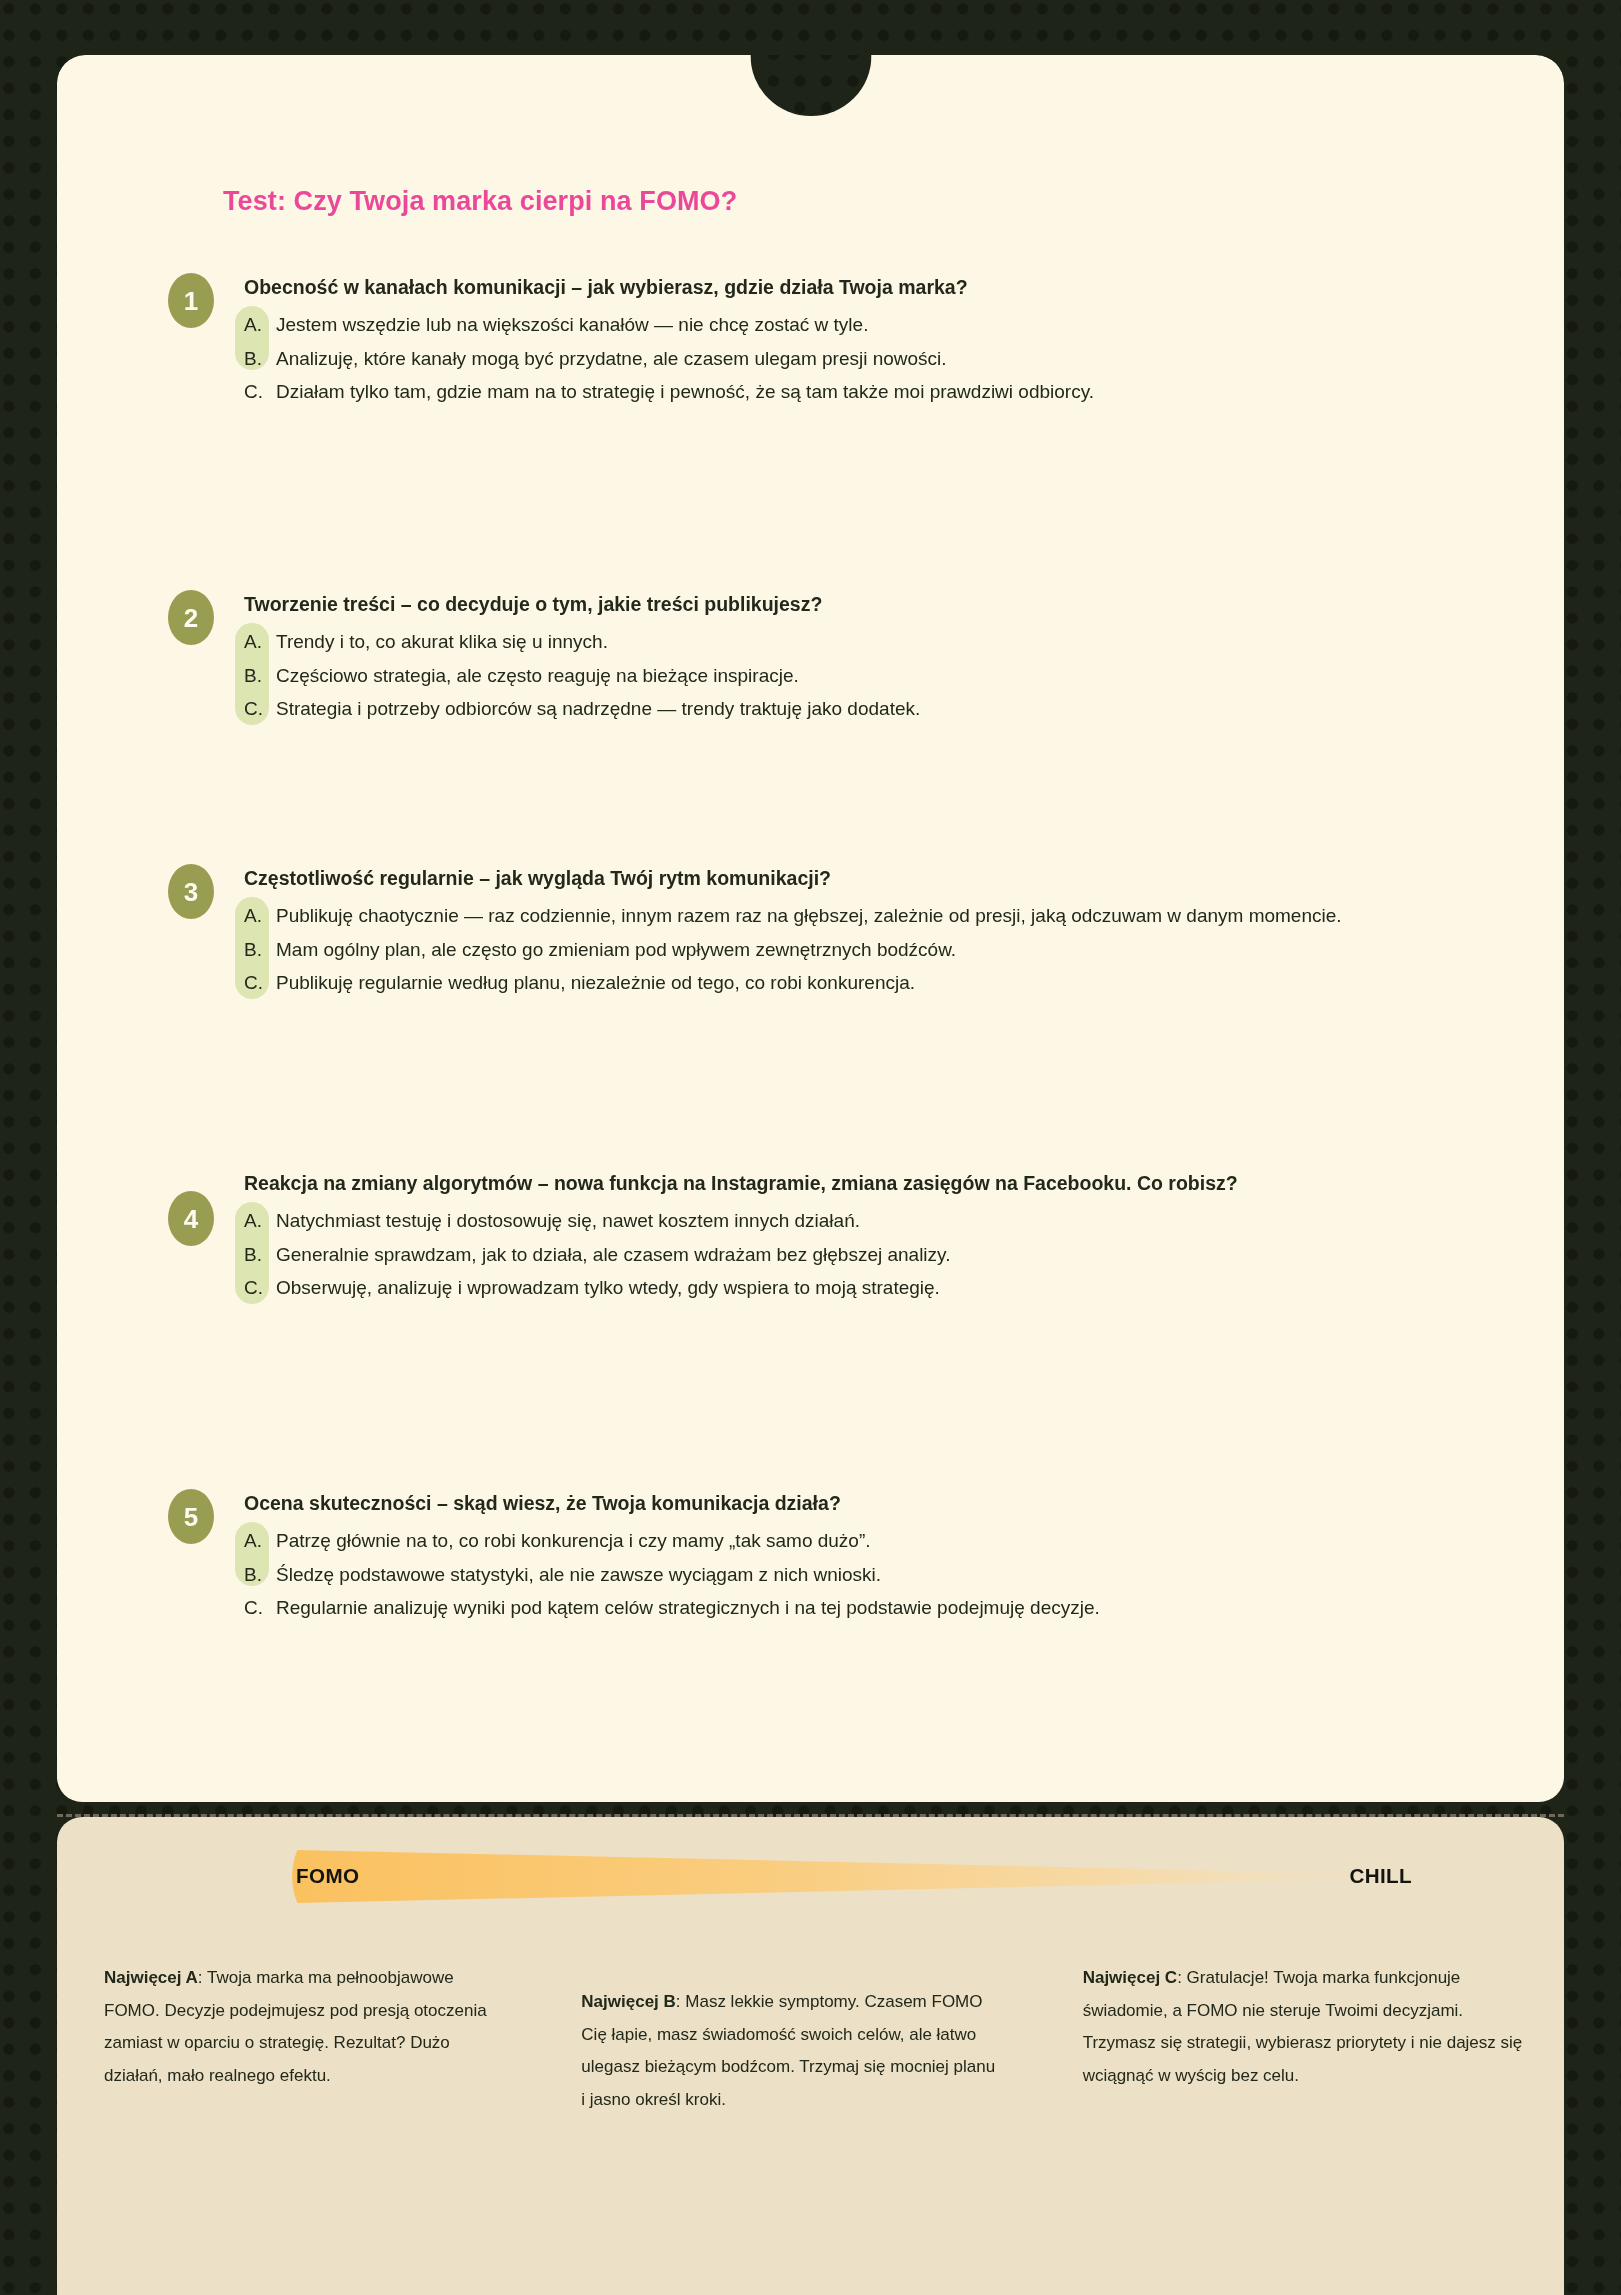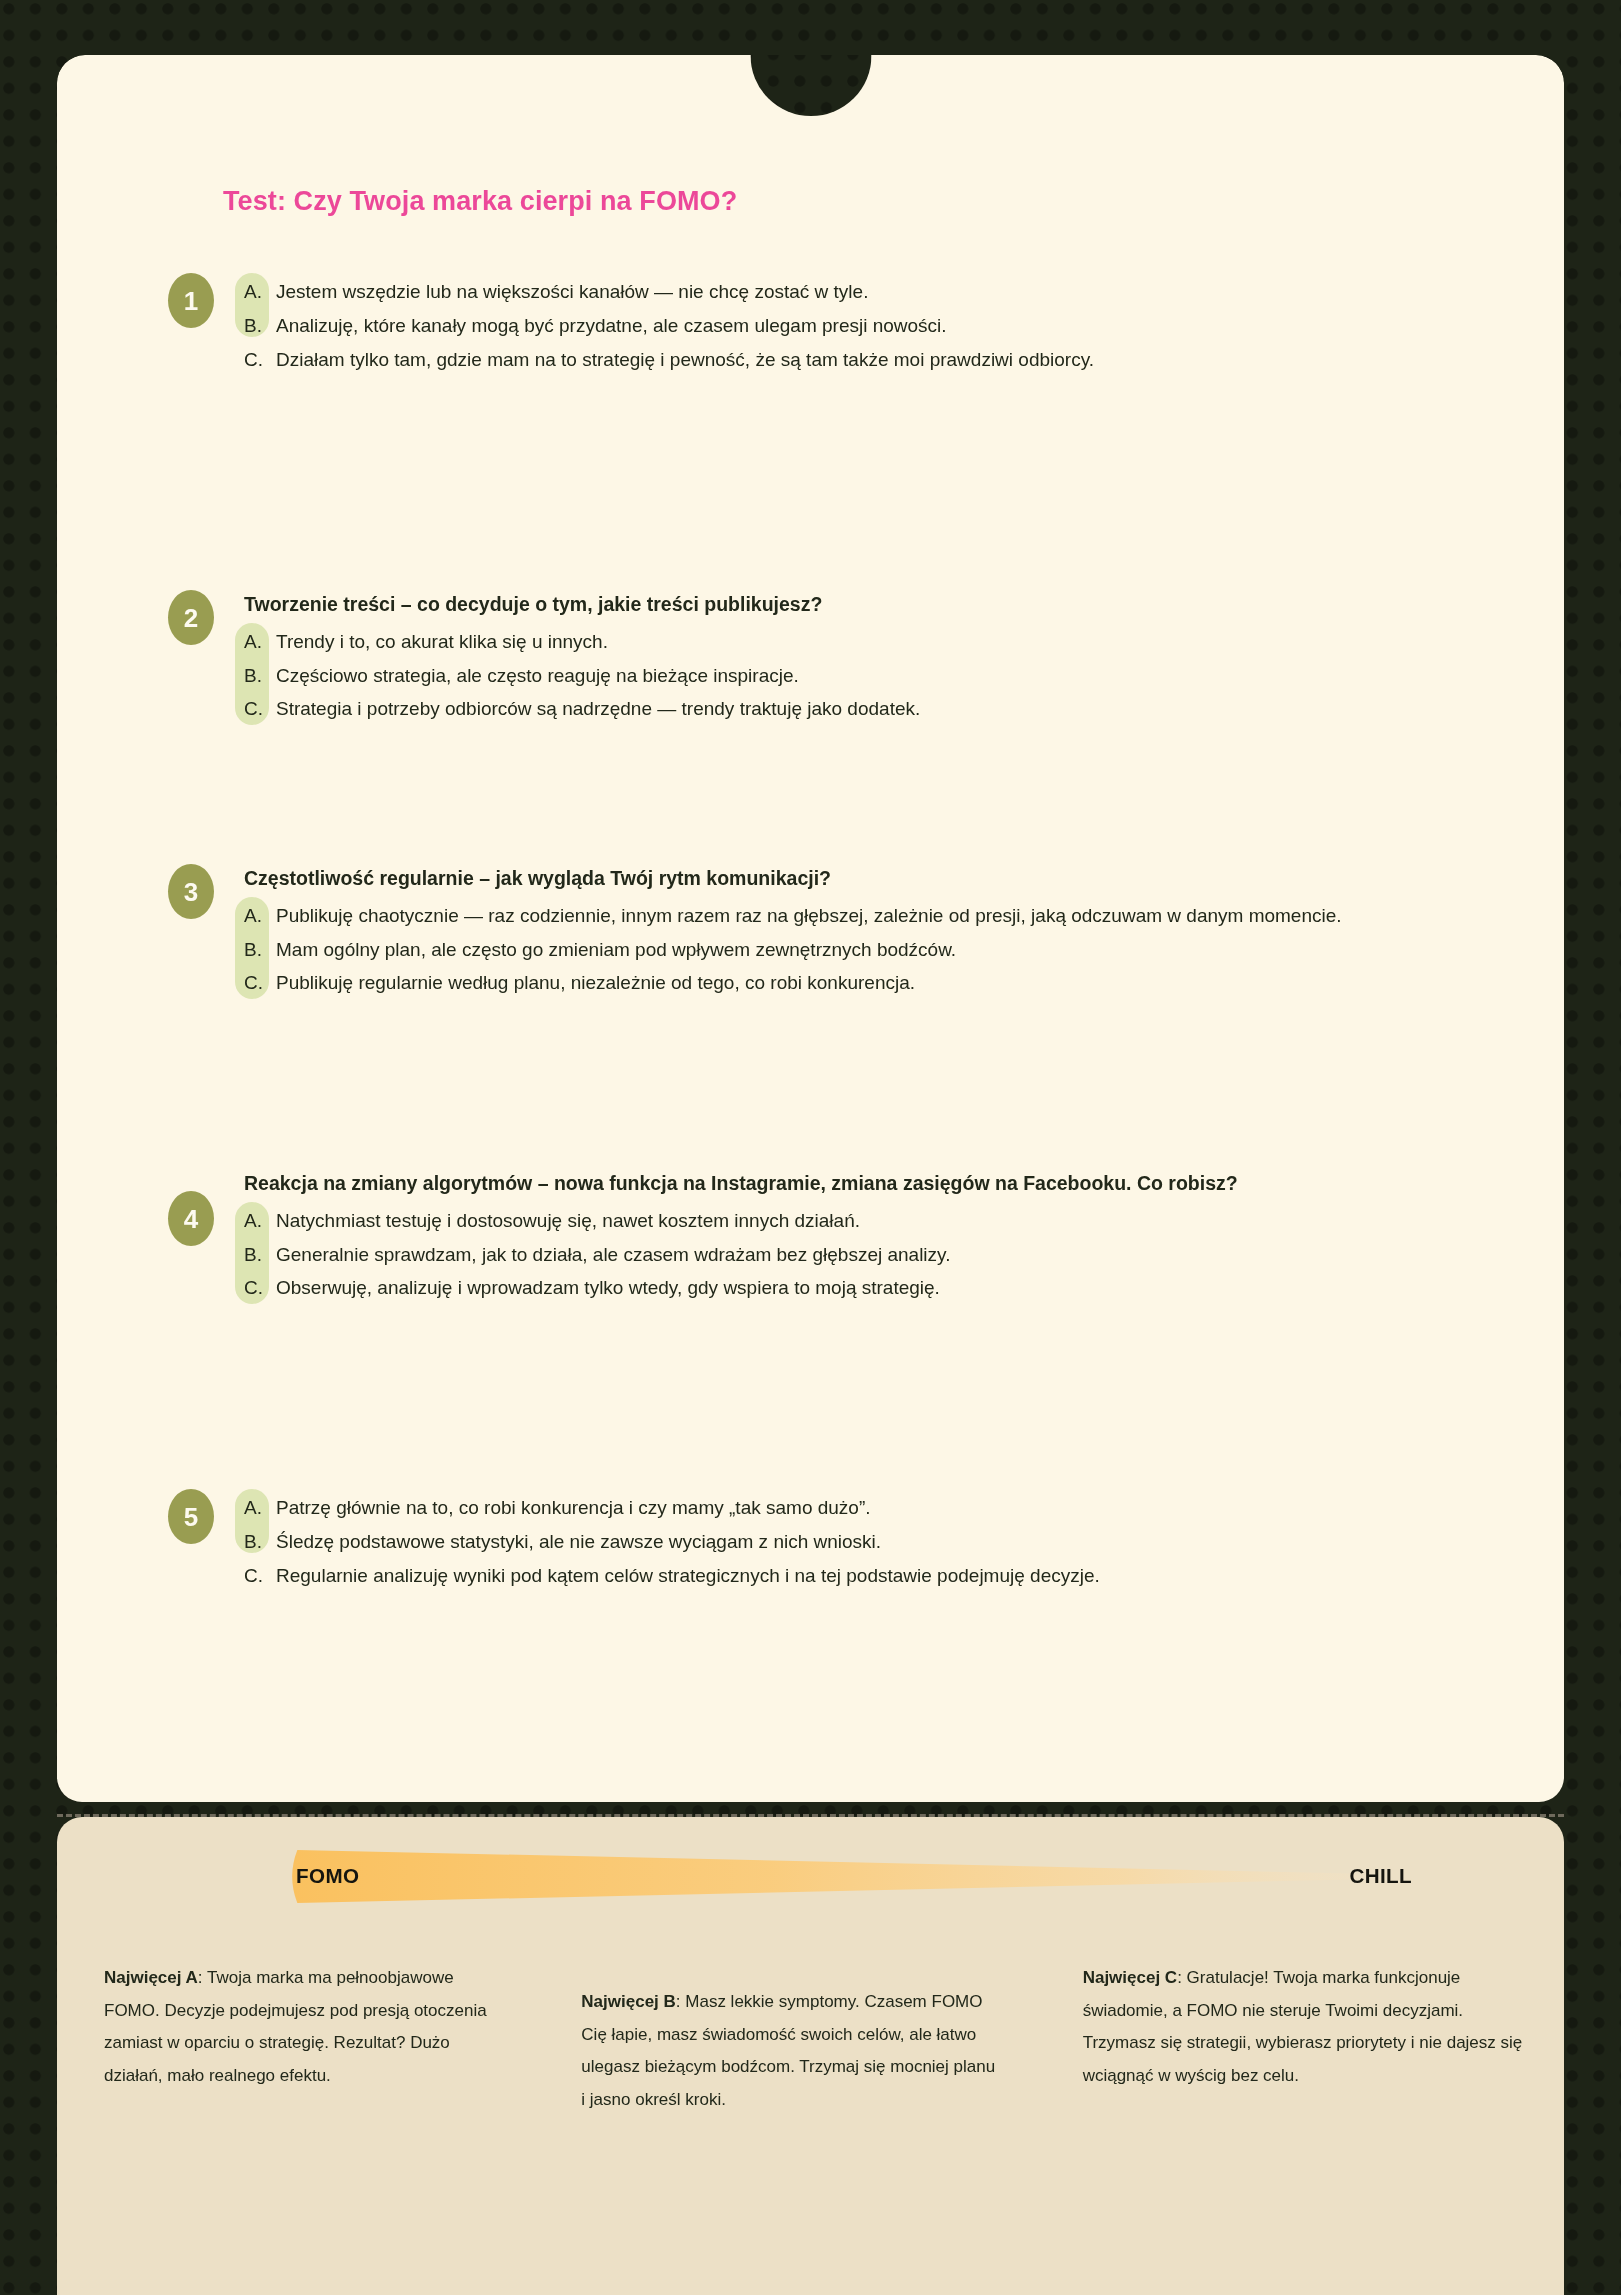--- a/index.html
+++ b/index.html
@@ -234,20 +234,21 @@
   <div class="dashed-sep"></div>
   <div class="card-bottom"></div>
 
 </div>
 
 <div class="page-title">Test: Czy Twoja marka cierpi na FOMO?</div>
 
 <div class="question q1">
   <div class="q-badge">1</div>
   <div class="q-body">
+    <div class="q-title">Obecność w kanałach komunikacji – jak wybierasz, gdzie działa Twoja marka?</div>
     <div class="answers">
       <div class="ans">
         <span class="ans-letter">A.</span>
         <span class="ans-text">Jestem wszędzie lub na większości kanałów — nie chcę zostać w tyle.</span>
       </div>
       <div class="ans">
         <span class="ans-letter">B.</span>
         <span class="ans-text">Analizuję, które kanały mogą być przydatne, ale czasem ulegam presji nowości.</span>
       </div>
       <div class="ans">
@@ -317,20 +318,21 @@
         <span class="ans-letter">C.</span>
         <span class="ans-text">Obserwuję, analizuję i wprowadzam tylko wtedy, gdy wspiera to moją strategię.</span>
       </div>
     </div>
   </div>
 </div>
 
 <div class="question q5">
   <div class="q-badge">5</div>
   <div class="q-body">
+    <div class="q-title">Ocena skuteczności – skąd wiesz, że Twoja komunikacja działa?</div>
     <div class="answers">
       <div class="ans">
         <span class="ans-letter">A.</span>
         <span class="ans-text">Patrzę głównie na to, co robi konkurencja i czy mamy „tak samo dużo”.</span>
       </div>
       <div class="ans">
         <span class="ans-letter">B.</span>
         <span class="ans-text">Śledzę podstawowe statystyki, ale nie zawsze wyciągam z nich wnioski.</span>
       </div>
       <div class="ans">

